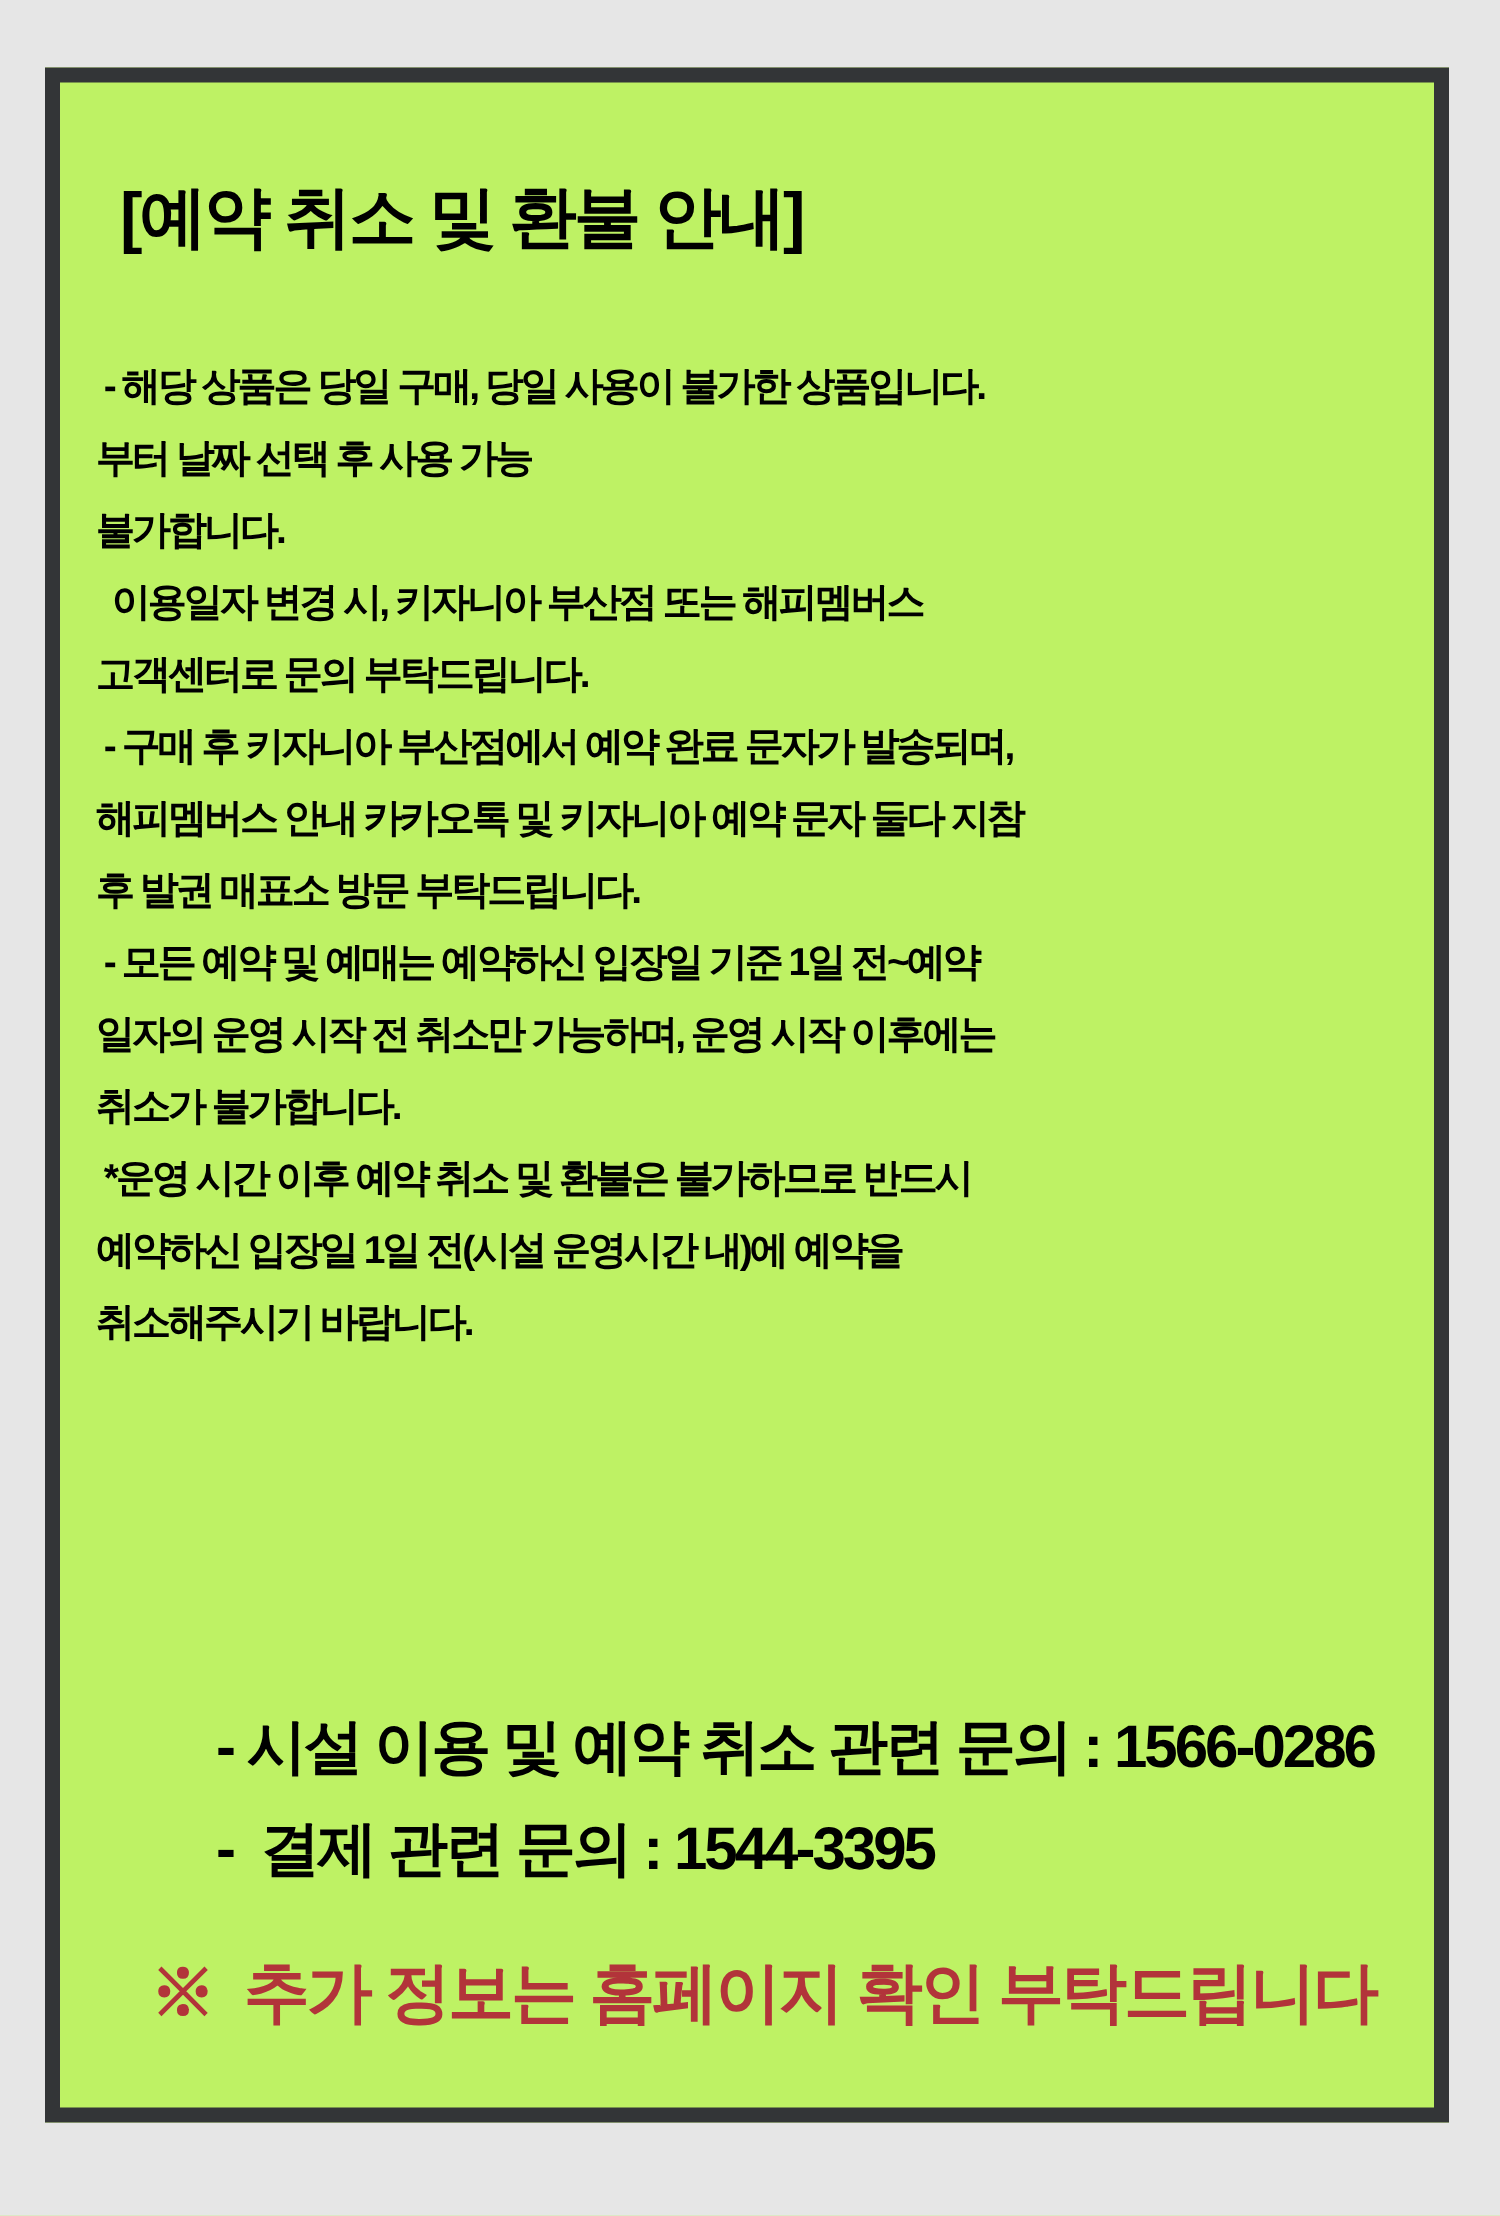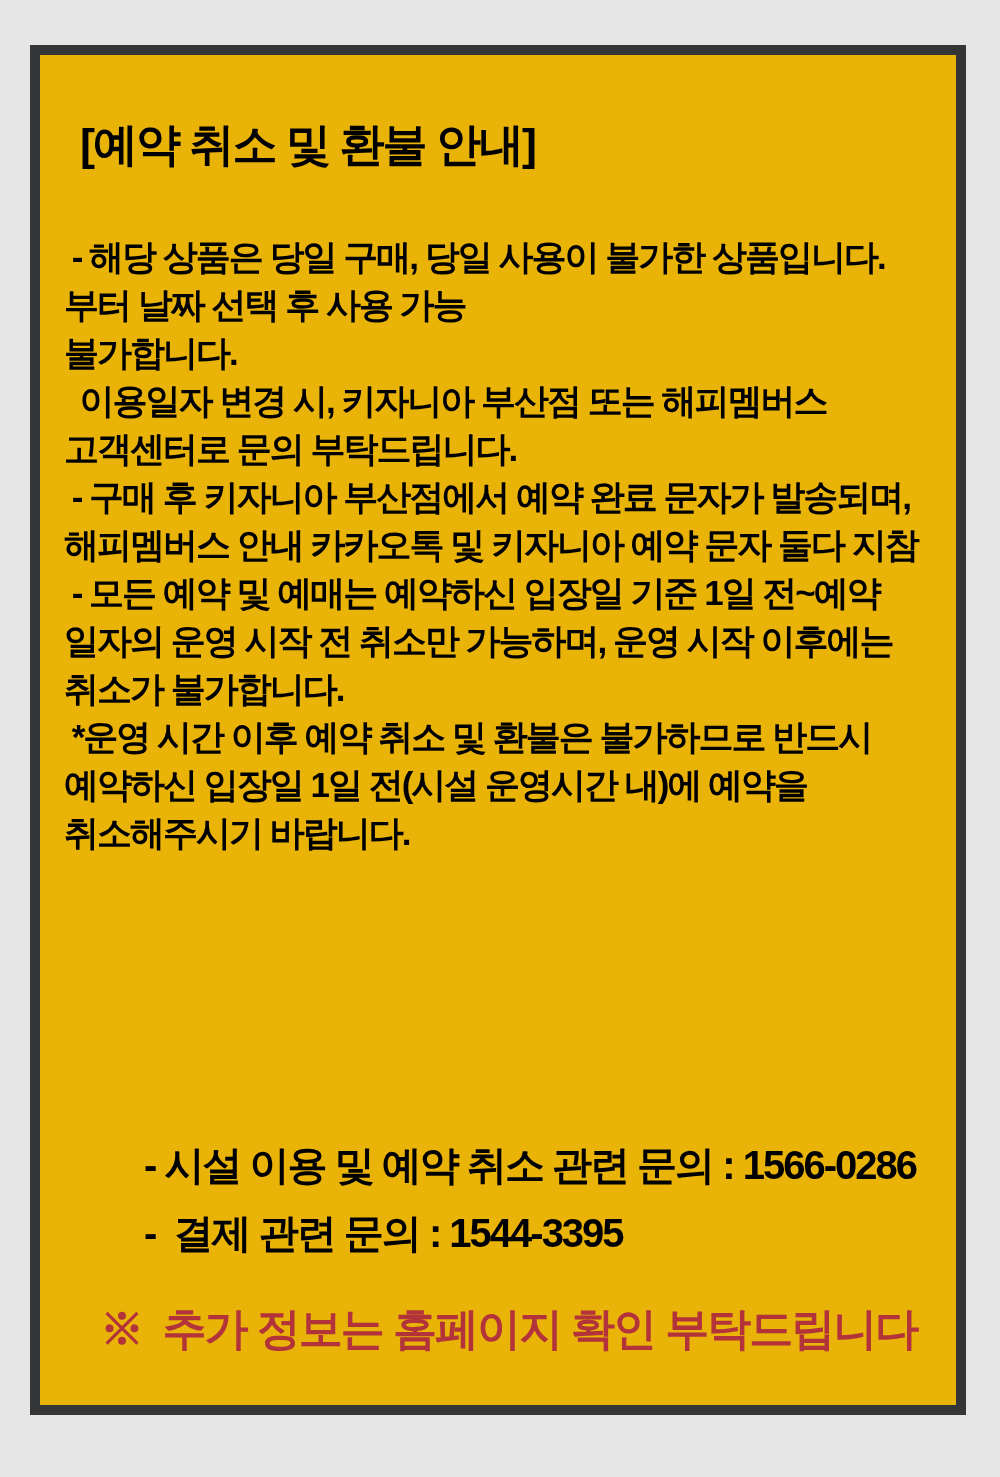--- a/index.html
+++ b/index.html
@@ -11,42 +11,42 @@
     font-family: "Liberation Sans", sans-serif;
     overflow: hidden;
   }
 
   .frame {
     position: absolute;
     left: 30px;
     top: 45px;
     width: 936px;
     height: 1370px;
-    background: #eab308;
+    background: #bef264;
     border: 10px solid #333537;
   }
 
   .notice-title {
     position: absolute;
     left: 40px;
     top: 61px;
     font-size: 45px;
     line-height: 58px;
     font-weight: 800;
     letter-spacing: -2px;
     color: #000000;
     white-space: pre;
   }
 
   .notice-body {
     position: absolute;
     left: 24px;
     top: 178px;
     width: 880px;
-    font-size: 35px;
+    font-size: 26px;
     line-height: 48px;
     font-weight: 700;
     letter-spacing: -2px;
     color: #000000;
   }
 
   .body-line {
     white-space: pre;
   }
 
@@ -88,20 +88,21 @@
   <h1 class="notice-title">[예약 취소 및 환불 안내]</h1>
 
   <div class="notice-body">
     <div class="body-line"> - 해당 상품은 당일 구매, 당일 사용이 불가한 상품입니다.</div>
     <div class="body-line">부터 날짜 선택 후 사용 가능</div>
     <div class="body-line">불가합니다.</div>
     <div class="body-line">  이용일자 변경 시, 키자니아 부산점 또는 해피멤버스</div>
     <div class="body-line">고객센터로 문의 부탁드립니다.</div>
     <div class="body-line"> - 구매 후 키자니아 부산점에서 예약 완료 문자가 발송되며,</div>
     <div class="body-line">해피멤버스 안내 카카오톡 및 키자니아 예약 문자 둘다 지참</div>
+    <div class="body-line">후 발권 매표소 방문 부탁드립니다.</div>
     <div class="body-line"> - 모든 예약 및 예매는 예약하신 입장일 기준 1일 전~예약</div>
     <div class="body-line">일자의 운영 시작 전 취소만 가능하며, 운영 시작 이후에는</div>
     <div class="body-line">취소가 불가합니다.</div>
     <div class="body-line"> *운영 시간 이후 예약 취소 및 환불은 불가하므로 반드시</div>
     <div class="body-line">예약하신 입장일 1일 전(시설 운영시간 내)에 예약을</div>
     <div class="body-line">취소해주시기 바랍니다.</div>
   </div>
 
   <div class="contact-section">
     <div class="contact-line">- 시설 이용 및 예약 취소 관련 문의 : 1566-0286</div>

